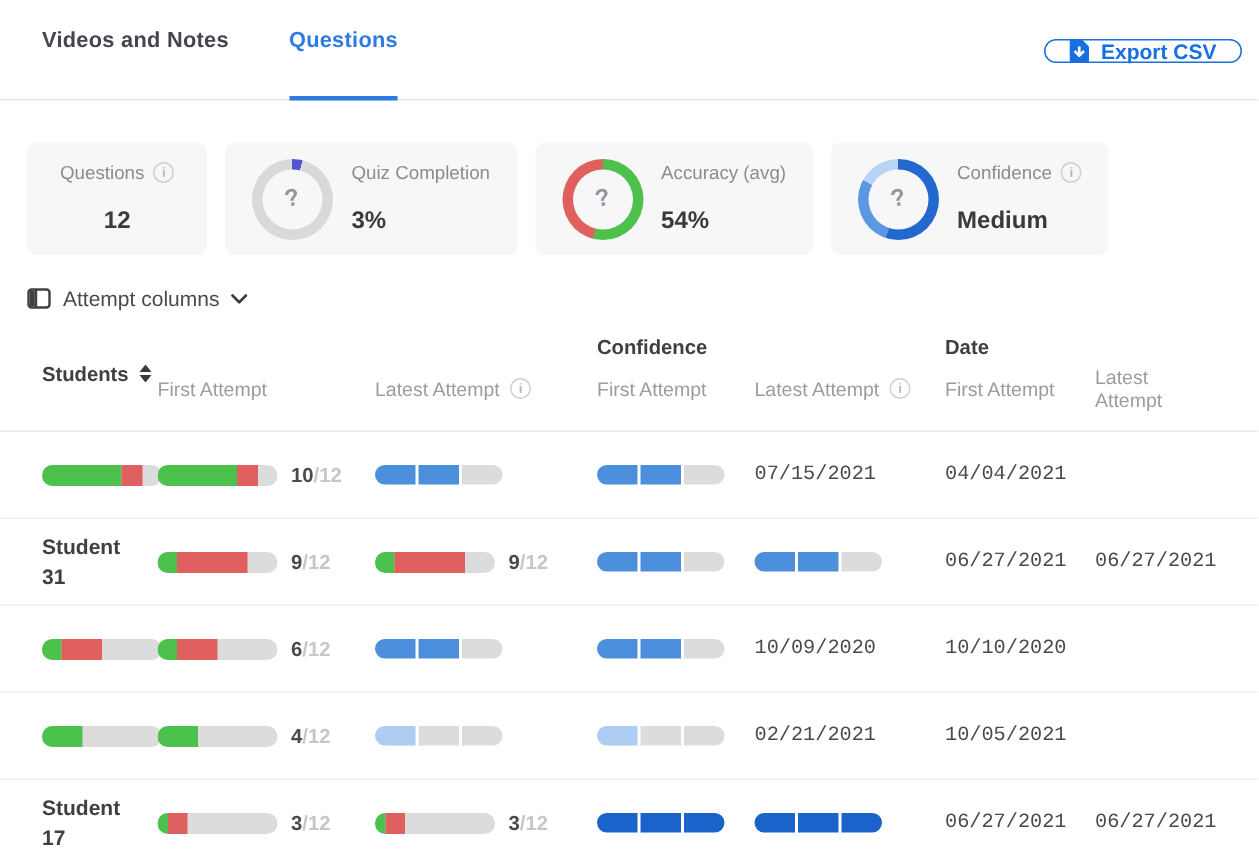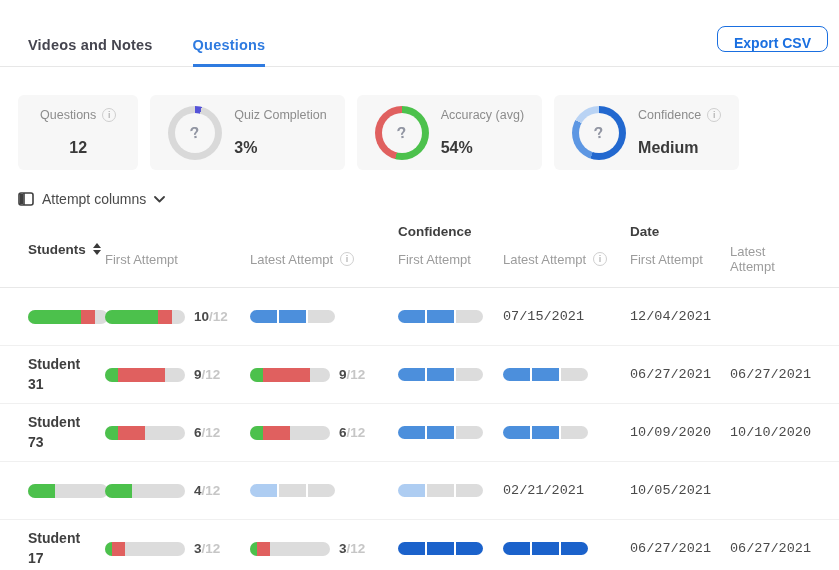--- a/index.html
+++ b/index.html
@@ -15,47 +15,46 @@
   .tabbar {
     height: 67px;
     padding: 0 28px;
     border-bottom: 1px solid #e7e7e7;
     display: flex;
     align-items: flex-end;
     gap: 40px;
     position: relative;
   }
   .tab {
-    padding-bottom: 11px;
+    padding-bottom: 29px;
     font-size: 14.5px;
     font-weight: 700;
     color: #45454f;
     border-bottom: 3px solid transparent;
     margin-bottom: -1px;
     cursor: pointer;
     letter-spacing: .2px;
   }
   .tab.active { color: #2f7be0; border-bottom-color: #2f7be0; }
   .export-btn {
     position: absolute;
     right: 11px; top: 26px;
-    height: 26px;
+    height: 16px;
     display: inline-flex;
     align-items: center;
     gap: 8px;
     padding: 0 16px;
     background: #fff;
     border: 1.5px solid #1a6fe0;
     border-radius: 8px;
     color: #1a6fe0;
     font-size: 14px;
     font-weight: 700;
     cursor: pointer;
     font-family: inherit;
-    flex-direction: column;
   }
 
   
   .stats { display: flex; gap: 12px; padding: 28px 0 0 18px; }
   .card {
     background: #f7f7f7;
     border-radius: 6px;
     height: 75px;
     display: flex;
     align-items: center;
@@ -284,21 +283,21 @@
         </div>
       </div>
       <div>
         <div class="cbar">
           <span style="background: rgb(76, 143, 220);"></span>
           <span style="background: rgb(76, 143, 220);"></span>
           <span style="background: rgb(220, 220, 220);"></span>
         </div>
       </div>
       <div class="date-cell">07/15/2021</div>
-      <div class="date-cell">12/04/2021</div>
+      <div class="date-cell">04/04/2021</div>
     </div>
     <div class="trow grid-cols">
       <div class="student-name">Student 31</div>
       <div class="acc-cell">
         <div class="hbar">
           <span style="width: 16.6667%; background: rgb(76, 193, 76);"></span>
           <span style="width: 58.3333%; background: rgb(224, 96, 95);"></span>
         </div>
         <span class="score">9<span class="total">/12</span></span>
       </div>
@@ -320,21 +319,20 @@
         <div class="cbar">
           <span style="background: rgb(76, 143, 220);"></span>
           <span style="background: rgb(76, 143, 220);"></span>
           <span style="background: rgb(220, 220, 220);"></span>
         </div>
       </div>
       <div class="date-cell">06/27/2021</div>
       <div class="date-cell">06/27/2021</div>
     </div>
     <div class="trow grid-cols">
-      <div class="student-name">Student 73</div>
       <div class="acc-cell">
         <div class="hbar">
           <span style="width: 16.6667%; background: rgb(76, 193, 76);"></span>
           <span style="width: 33.3333%; background: rgb(224, 96, 95);"></span>
         </div>
         <span class="score">6<span class="total">/12</span></span>
       </div>
       <div class="acc-cell">
         <div class="hbar">
           <span style="width: 16.6667%; background: rgb(76, 193, 76);"></span>

